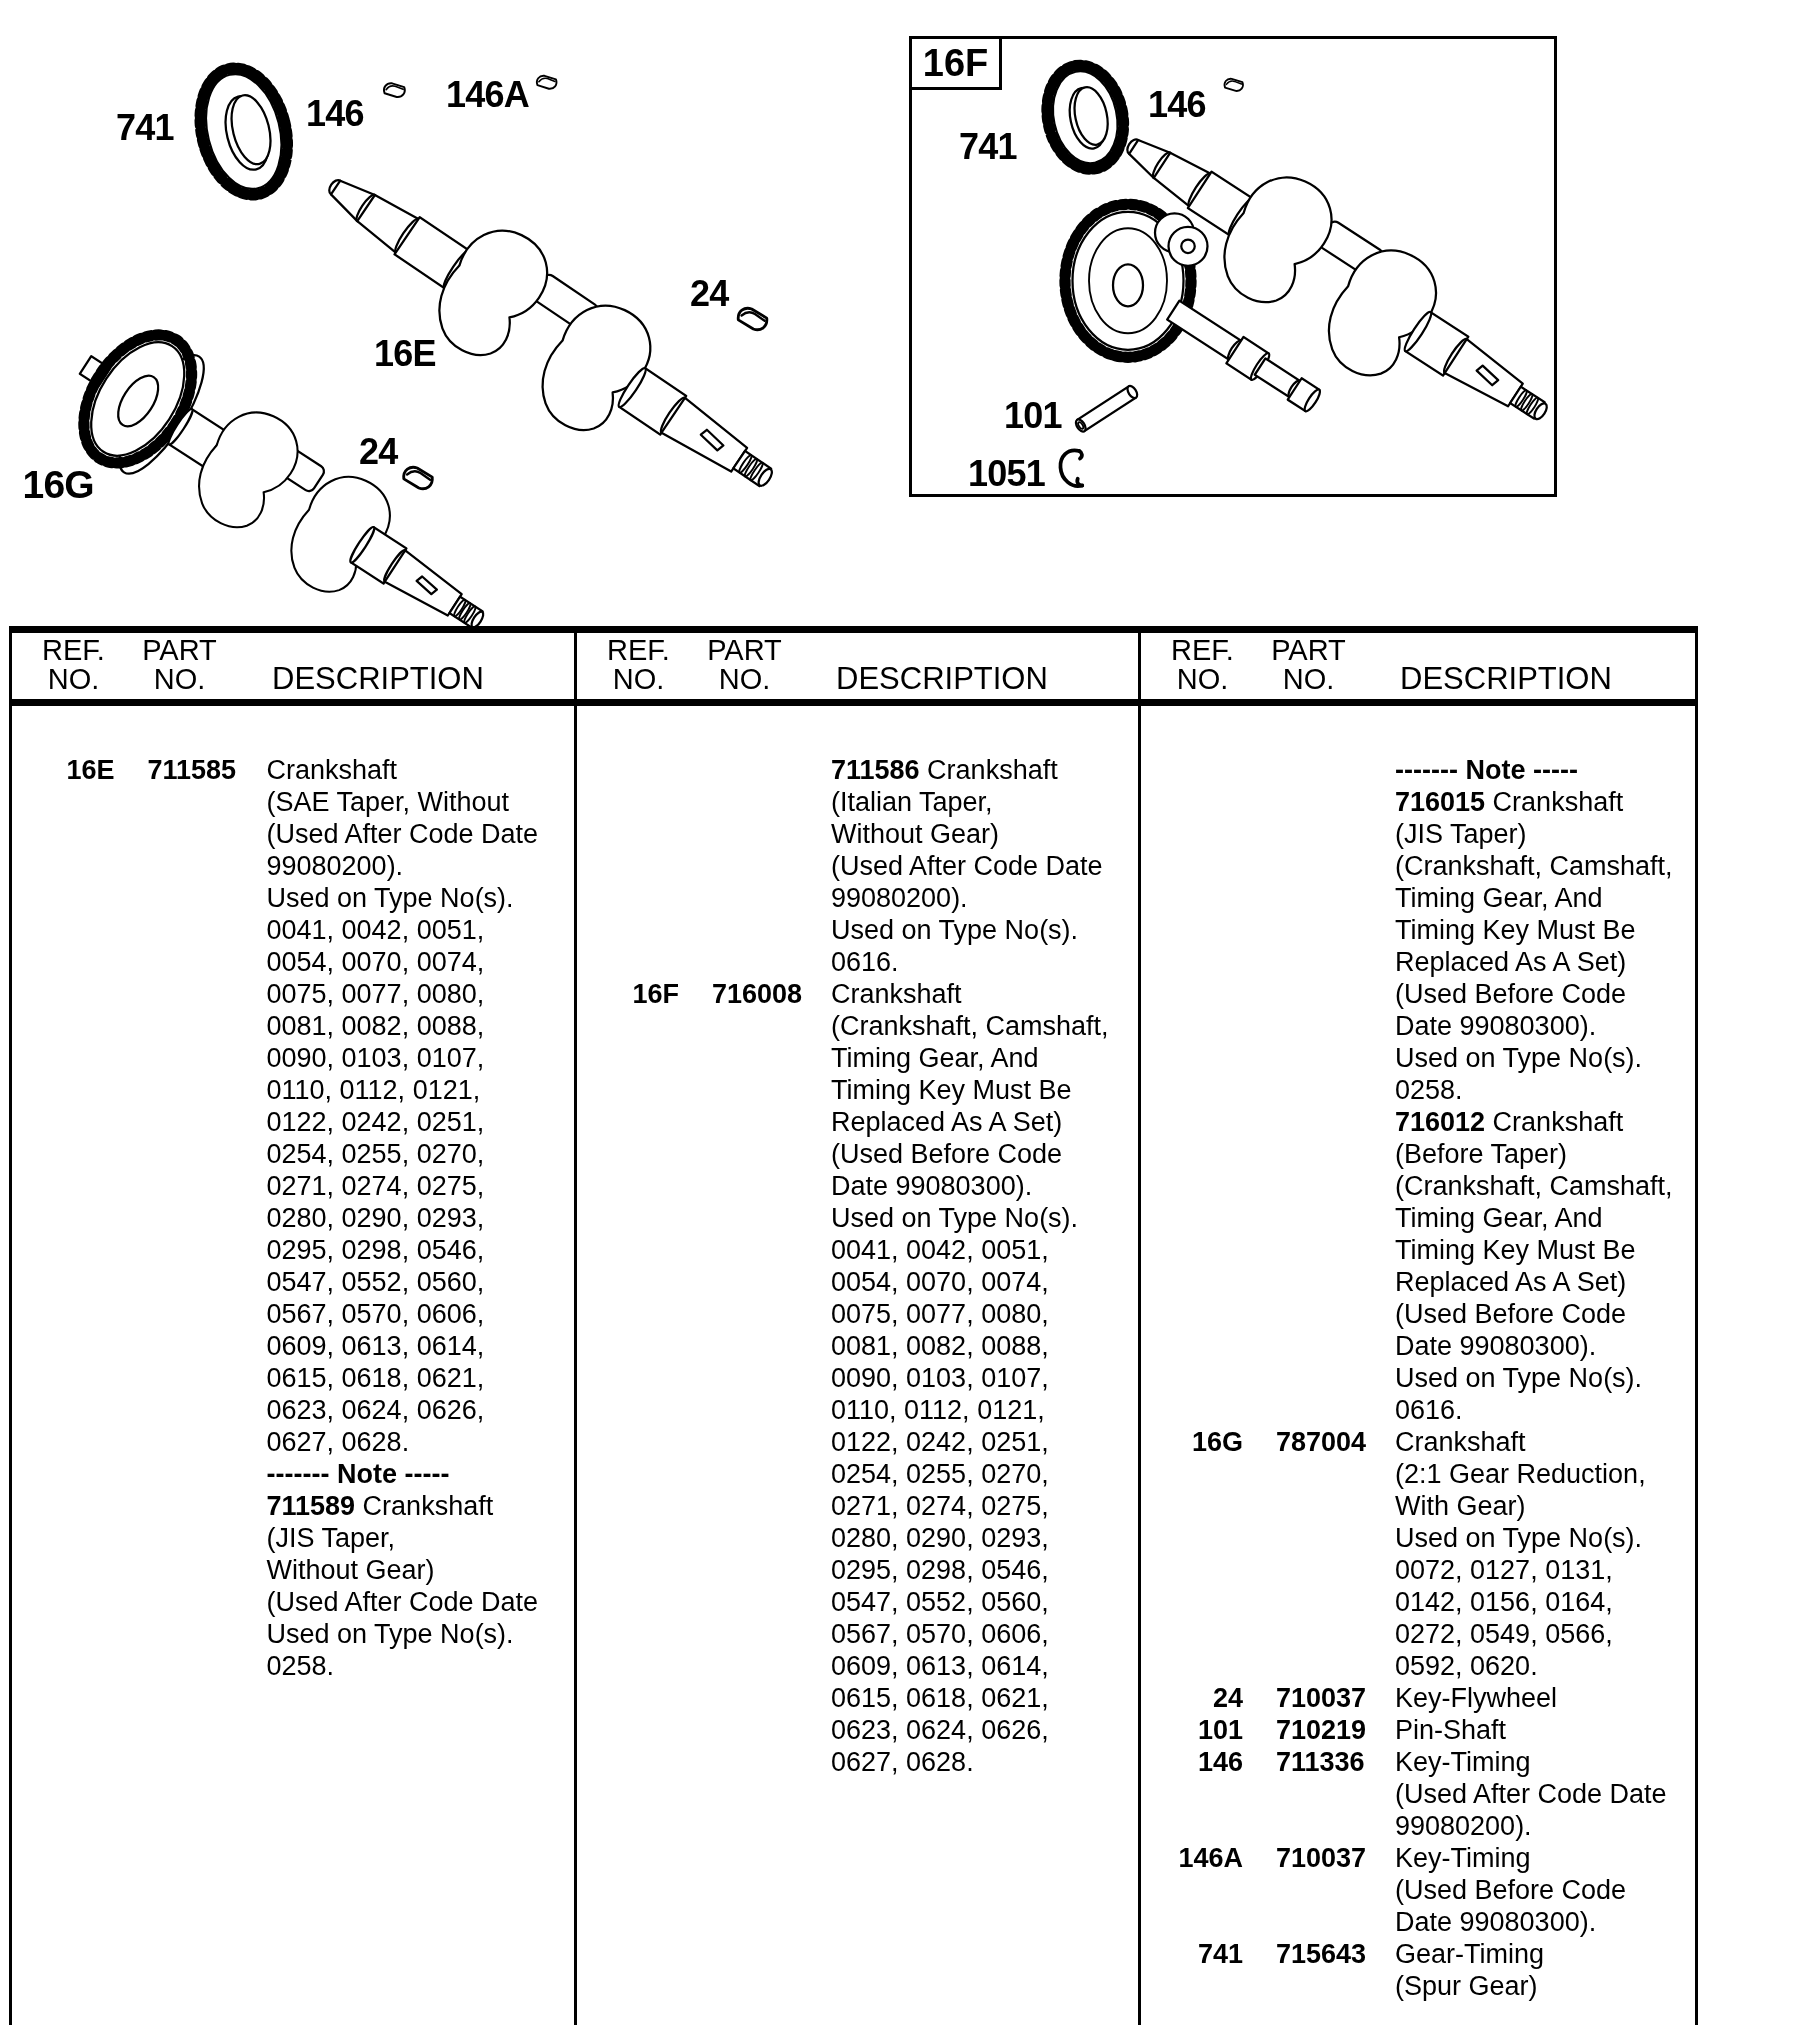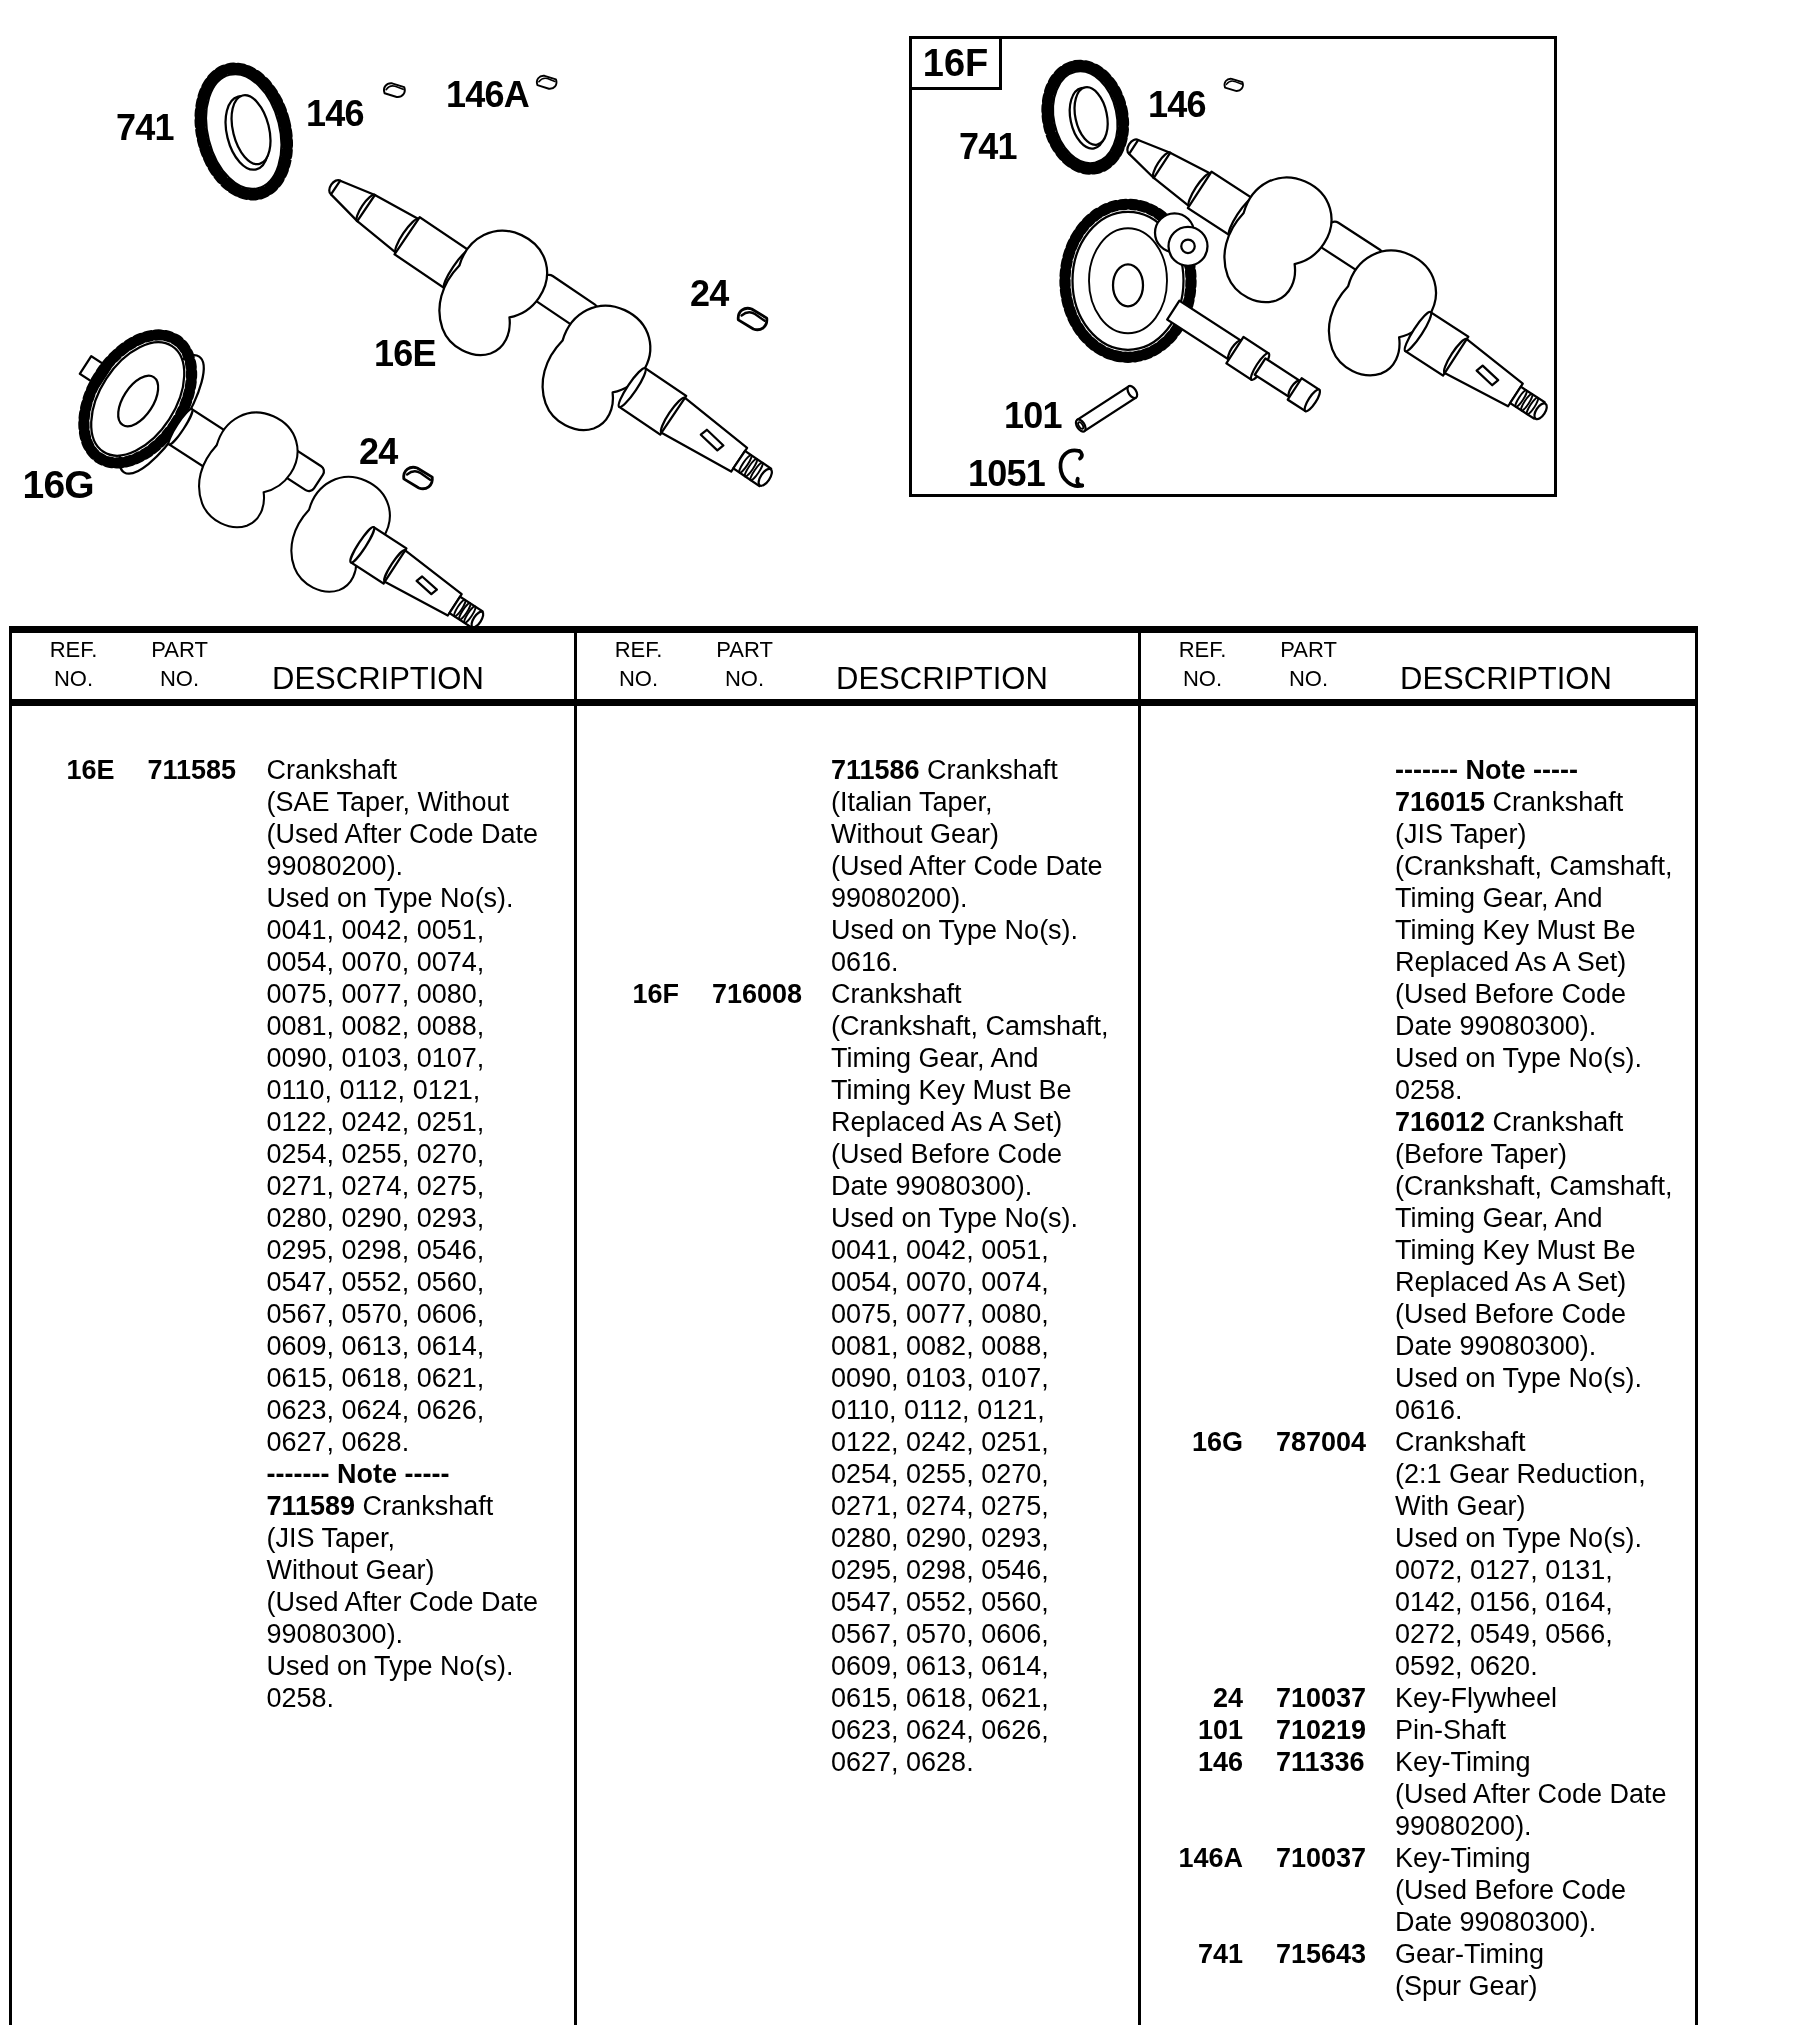--- a/index.html
+++ b/index.html
@@ -14,21 +14,21 @@
   .dsvg{position:absolute;left:0;top:0;}
   .dlabel{position:absolute;font-weight:bold;font-size:36px;line-height:1;letter-spacing:-0.8px;z-index:5;}
   
   .fbox{position:absolute;left:909px;top:36px;width:642px;height:455px;border:3px solid #000;}
   .fbox-label{position:absolute;left:0;top:0;width:87px;height:48px;border-right:3.8px solid #000;
               border-bottom:3.8px solid #000;display:flex;align-items:center;justify-content:center;
               font-weight:bold;font-size:38px;background:#fff;z-index:6;}
   
   .hline{position:absolute;height:6.8px;background:#000;z-index:2;}
   .vline{position:absolute;width:3px;background:#000;z-index:2;}
-  .hgroup{position:absolute;top:636px;text-align:center;font-size:22px;line-height:28.5px;z-index:3;}
+  .hgroup{position:absolute;top:636px;text-align:center;font-size:29px;line-height:28.5px;z-index:3;}
   .hdesc{position:absolute;top:665px;text-align:center;font-size:31px;line-height:28.5px;z-index:3;}
   .tcol{position:absolute;top:754px;width:562px;z-index:3;}
   .trow{display:grid;grid-template-columns:104px 33px 119px 1fr;height:32px;white-space:nowrap;
         font-size:27px;line-height:32px;}
   .tref{text-align:right;font-weight:bold;}
   .tpart{grid-column:3;font-weight:bold;}
   .tdesc{grid-column:4;}
   .tdesc b{font-weight:bold;text-align:center;}
 </style>
 </head>
@@ -361,25 +361,20 @@
         <span class="tdesc">Without Gear)</span>
       </div>
       <div class="trow">
         <span class="tref"></span>
         <span class="tpart"></span>
         <span class="tdesc">(Used After Code Date</span>
       </div>
       <div class="trow">
         <span class="tref"></span>
         <span class="tpart"></span>
-        <span class="tdesc">99080300).</span>
-      </div>
-      <div class="trow">
-        <span class="tref"></span>
-        <span class="tpart"></span>
         <span class="tdesc">Used on Type No(s).</span>
       </div>
       <div class="trow">
         <span class="tref"></span>
         <span class="tpart"></span>
         <span class="tdesc">0258.</span>
       </div>
     </div>
   <div class="tcol" style="left:575px;">
       <div class="trow">

